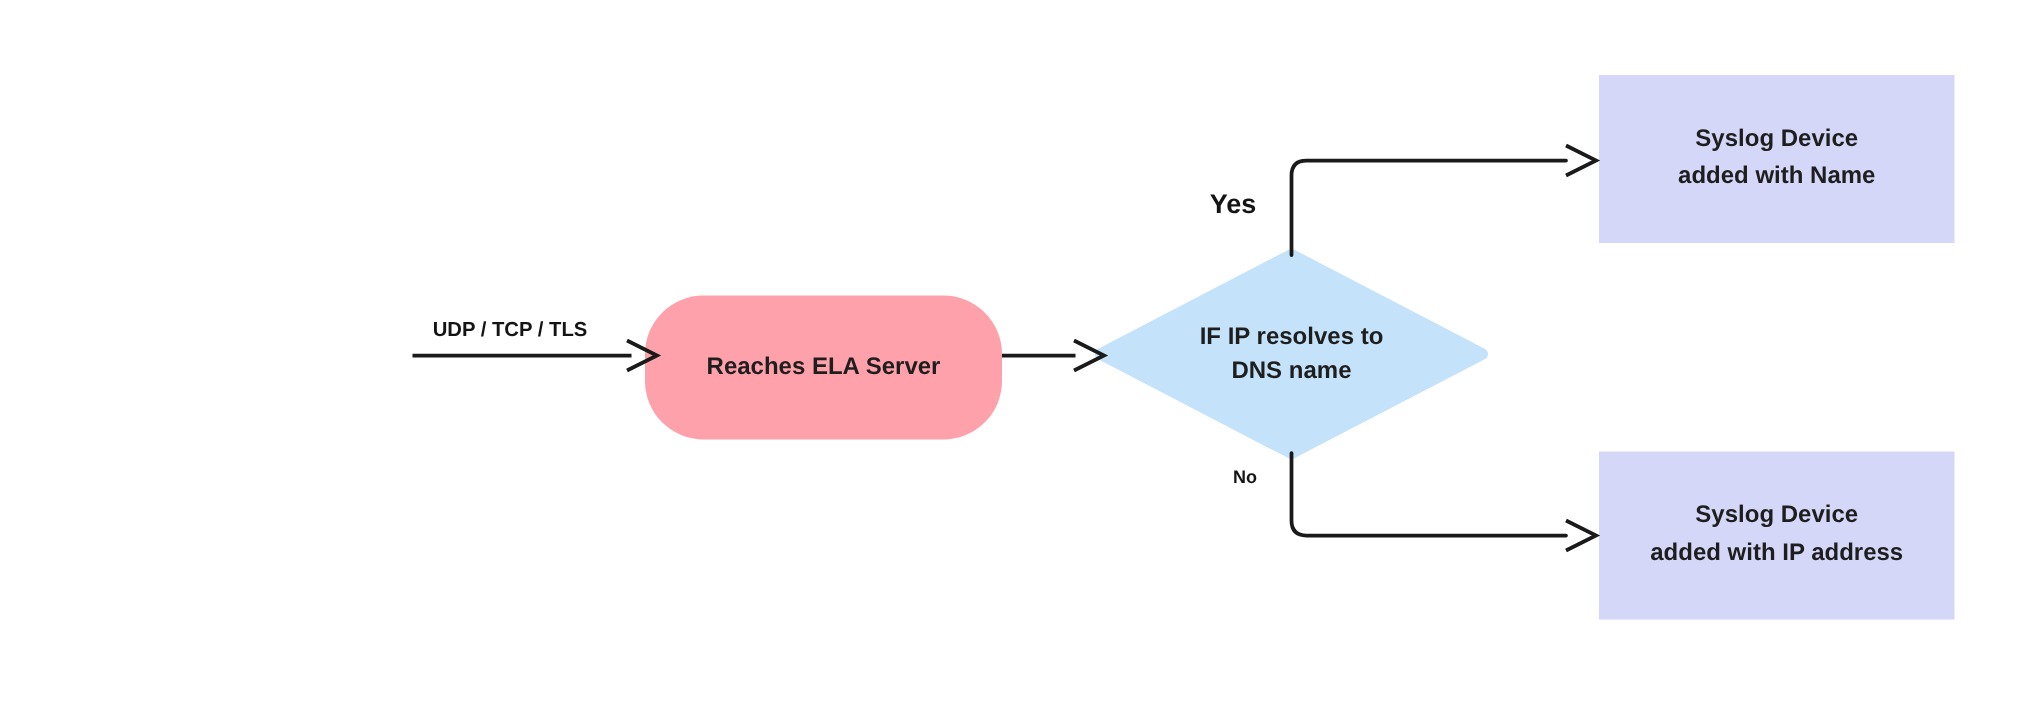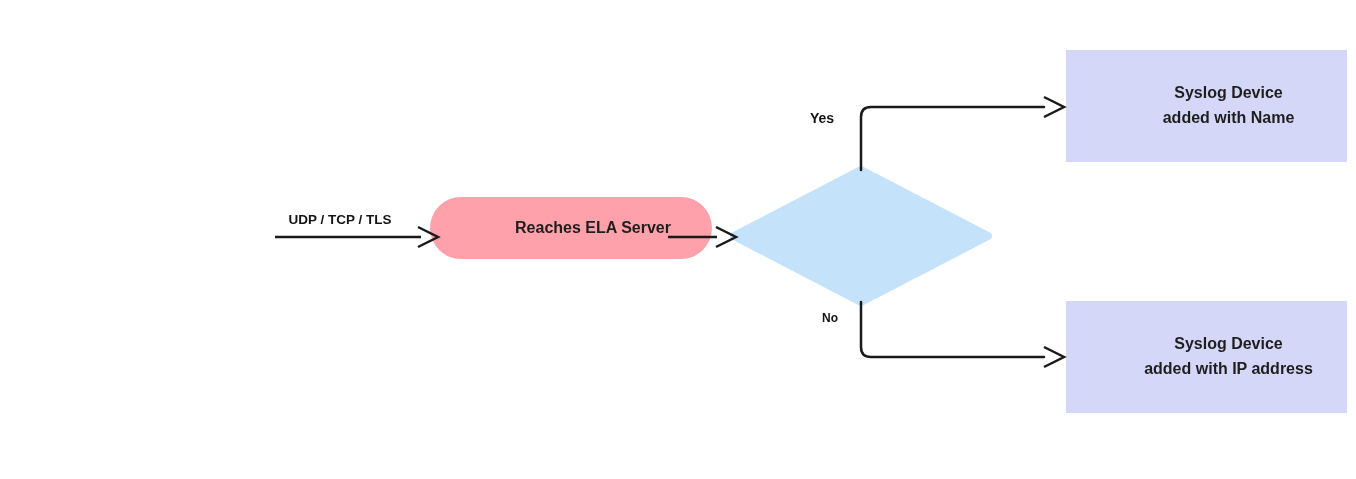--- a/index.html
+++ b/index.html
@@ -18,31 +18,30 @@
   .node {
     position: absolute;
     display: flex;
     align-items: center;
     justify-content: center;
     text-align: center;
     font-weight: 700;
     font-size: 16px;
     color: #1e1e1e;
     z-index: 1;
-    padding-left: 44px;
   }
   .stadium-start {
     left: 44px; top: 195px;
     width: 229px; height: 82px;
     background: #7adc8c;
     border-radius: 41px;
   }
   .stadium-server {
     left: 430px; top: 197px;
-    width: 238px; height: 62px;
+    width: 238px; height: 96px;
     background: #ffa1aa;
     border-radius: 39px;
   }
   .rect-result-yes {
     left: 1066px; top: 50px;
     width: 237px; height: 112px;
     background: #d5d7f8;
   }
   .rect-result-no {
     left: 1066px; top: 301px;
@@ -82,23 +81,23 @@
     z-index: 3;
     text-align: center;
   }
   .transport-label {
     left: 275px; top: 212px;
     width: 130px;
     font-size: 13.5px;
     text-align: center;
   }
   .yes-label {
-    left: 800px; top: 110px;
+    left: 800px; top: 126px;
     width: 44px;
-    font-size: 14px;
+    font-size: 18px;
   }
   .no-label {
     left: 812px; top: 311px;
     width: 36px;
     font-size: 12px;
   }
 </style>
 </head>
 <body>
 
@@ -129,20 +128,22 @@
     <path d="M668,237 L717,237" fill="none" stroke="#1a1a1a" stroke-width="2.5"></path>
     <path d="M716,227 L736,237 L716,247" fill="none" stroke="#1a1a1a" stroke-width="2.5" stroke-linejoin="miter"></path>
 
     <path d="M861,170 L861,117 Q861,107 871,107 L1044,107" fill="none" stroke="#1a1a1a" stroke-width="2.5" stroke-linecap="round"></path>
     <path d="M1044,97 L1064,107 L1044,117" fill="none" stroke="#1a1a1a" stroke-width="2.5" stroke-linejoin="miter"></path>
 
     <path d="M861,302 L861,347 Q861,357 871,357 L1044,357" fill="none" stroke="#1a1a1a" stroke-width="2.5" stroke-linecap="round"></path>
     <path d="M1044,347 L1064,357 L1044,367" fill="none" stroke="#1a1a1a" stroke-width="2.5" stroke-linejoin="miter"></path>
   </svg>
 
+  <div class="decision-label">IF IP resolves to
+DNS name</div>
 
   <div class="edge-label transport-label">UDP / TCP / TLS</div>
 
   <div class="edge-label yes-label">Yes</div>
 
   <div class="edge-label no-label">No</div>
 
 </div>
 
 </body></html>

